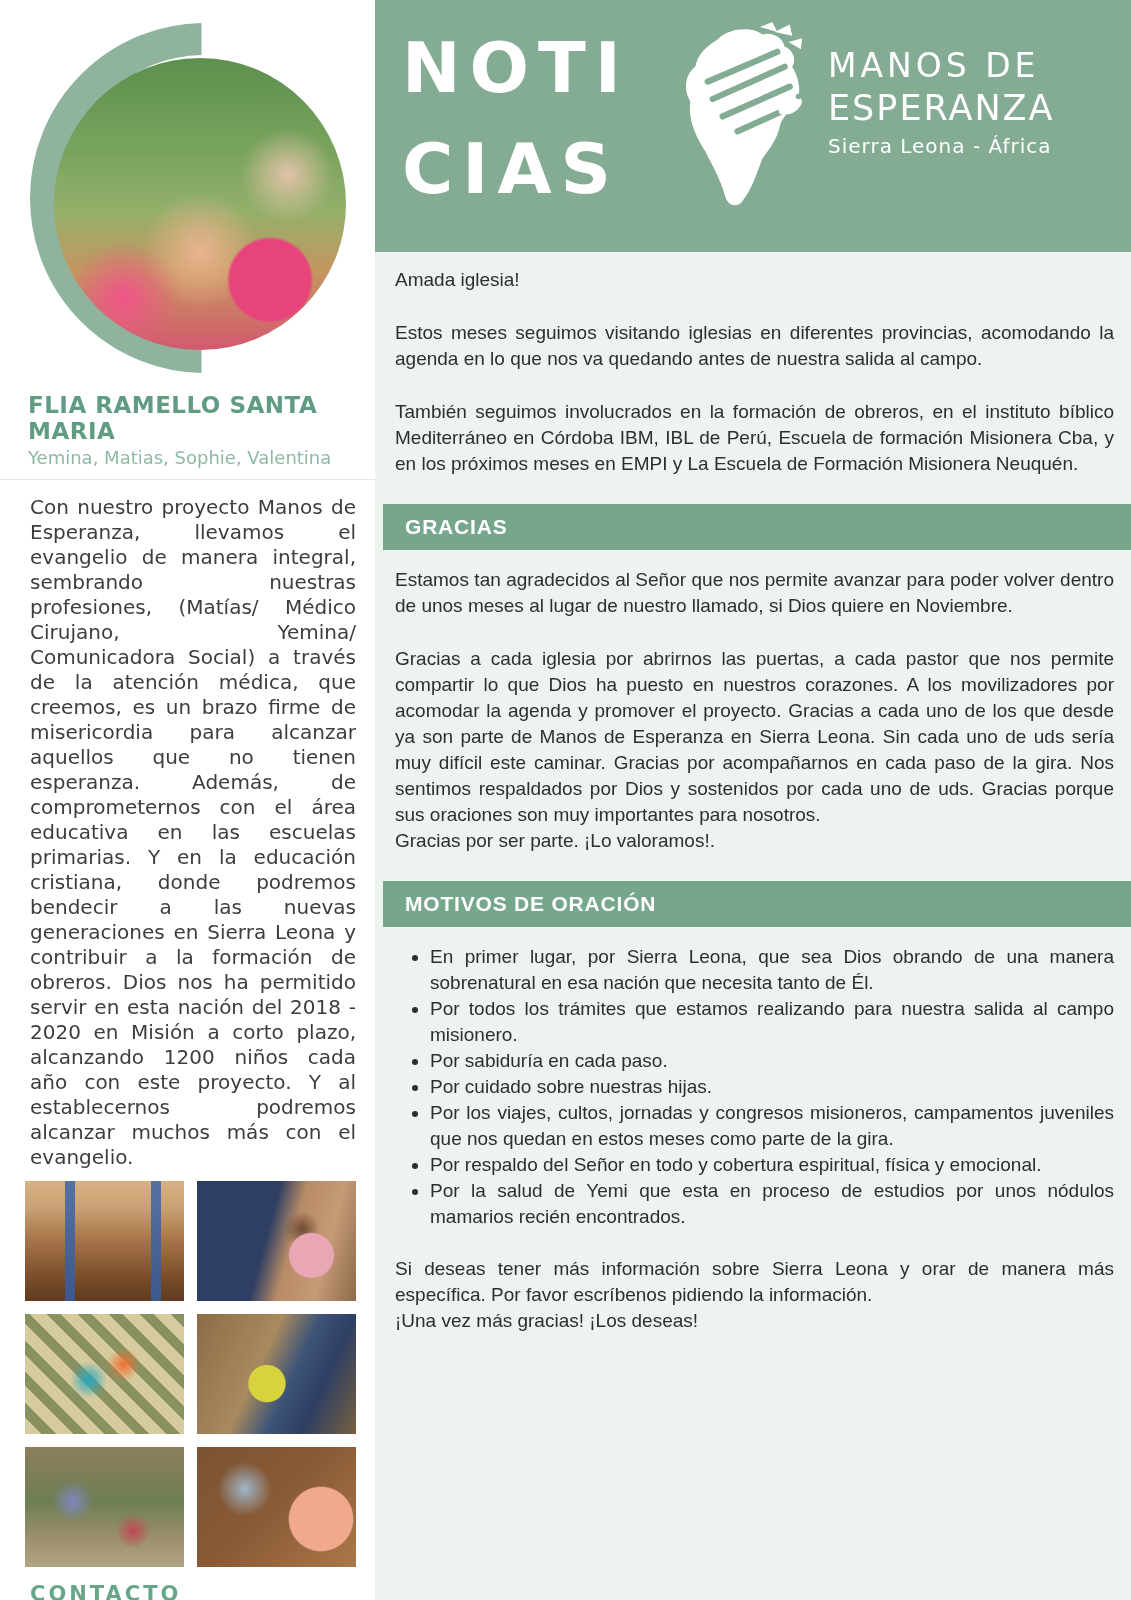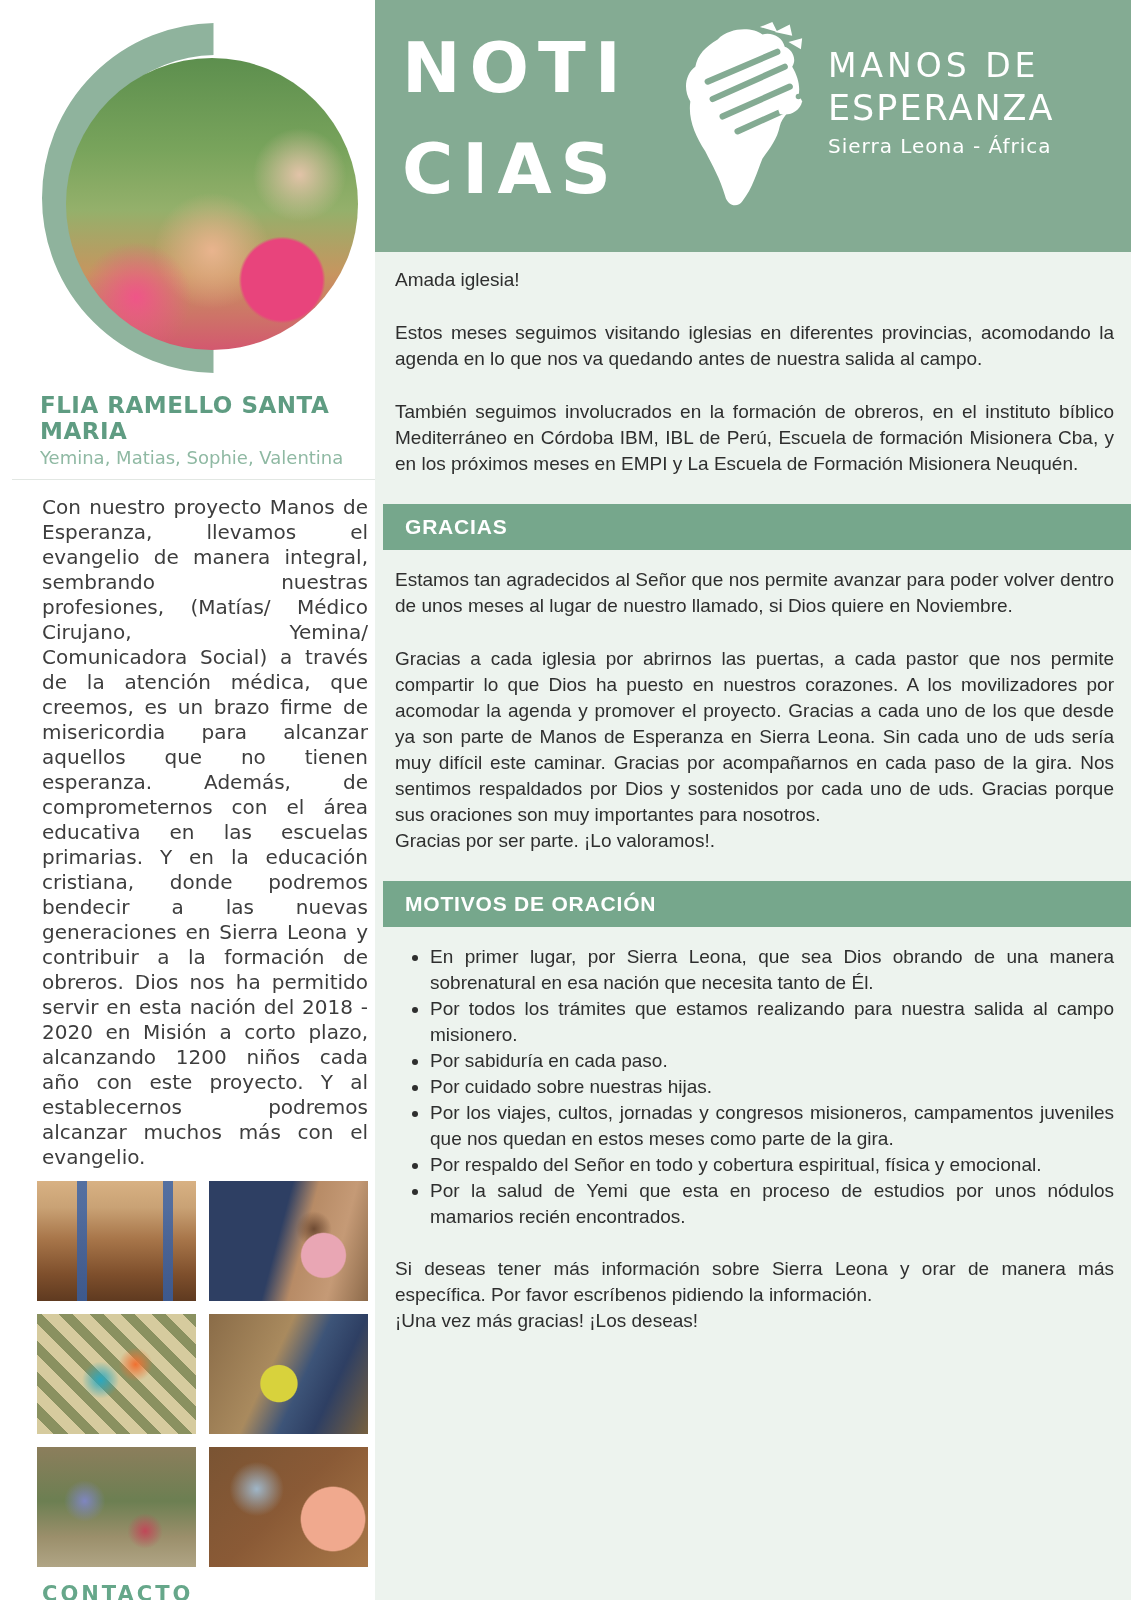--- a/index.html
+++ b/index.html
@@ -1,20 +1,20 @@
 <!DOCTYPE html>
 <html><head>
 <meta charset="utf-8">
 <style>
   html,body{margin:0;padding:0;background:#ffffff;}
   .page{position:relative;width:1131px;height:1600px;background:#ffffff;overflow:hidden;
         font-family:"Liberation Sans",sans-serif;}
 
   
-  .sidebar{position:absolute;left:12px;top:0;width:375px;height:1524px;background:#ffffff;
+  .sidebar{position:absolute;left:0;top:0;width:375px;height:1524px;background:#ffffff;
            font-family:"DejaVu Sans",sans-serif;}
   .hero{position:relative;height:392px;}
   .arc{position:absolute;left:30px;top:23px;width:350px;height:350px;border-radius:50%;
        border:32px solid #8fb39d;box-sizing:border-box;clip-path:inset(0 51% 0 0);}
   .family-photo{position:absolute;left:54px;top:58px;width:292px;height:292px;border-radius:50%;
        background:
          radial-gradient(circle at 74% 76%, #e8447c 0%, #e8447c 13%, rgba(232,68,124,0) 14%),
          radial-gradient(circle at 24% 82%, #ef5588 0%, rgba(239,85,136,0) 17%),
          radial-gradient(circle at 50% 66%, #e9b48e 0%, rgba(233,180,142,0) 24%),
          radial-gradient(circle at 80% 40%, #e2c3a8 0%, rgba(226,195,168,0) 16%),

